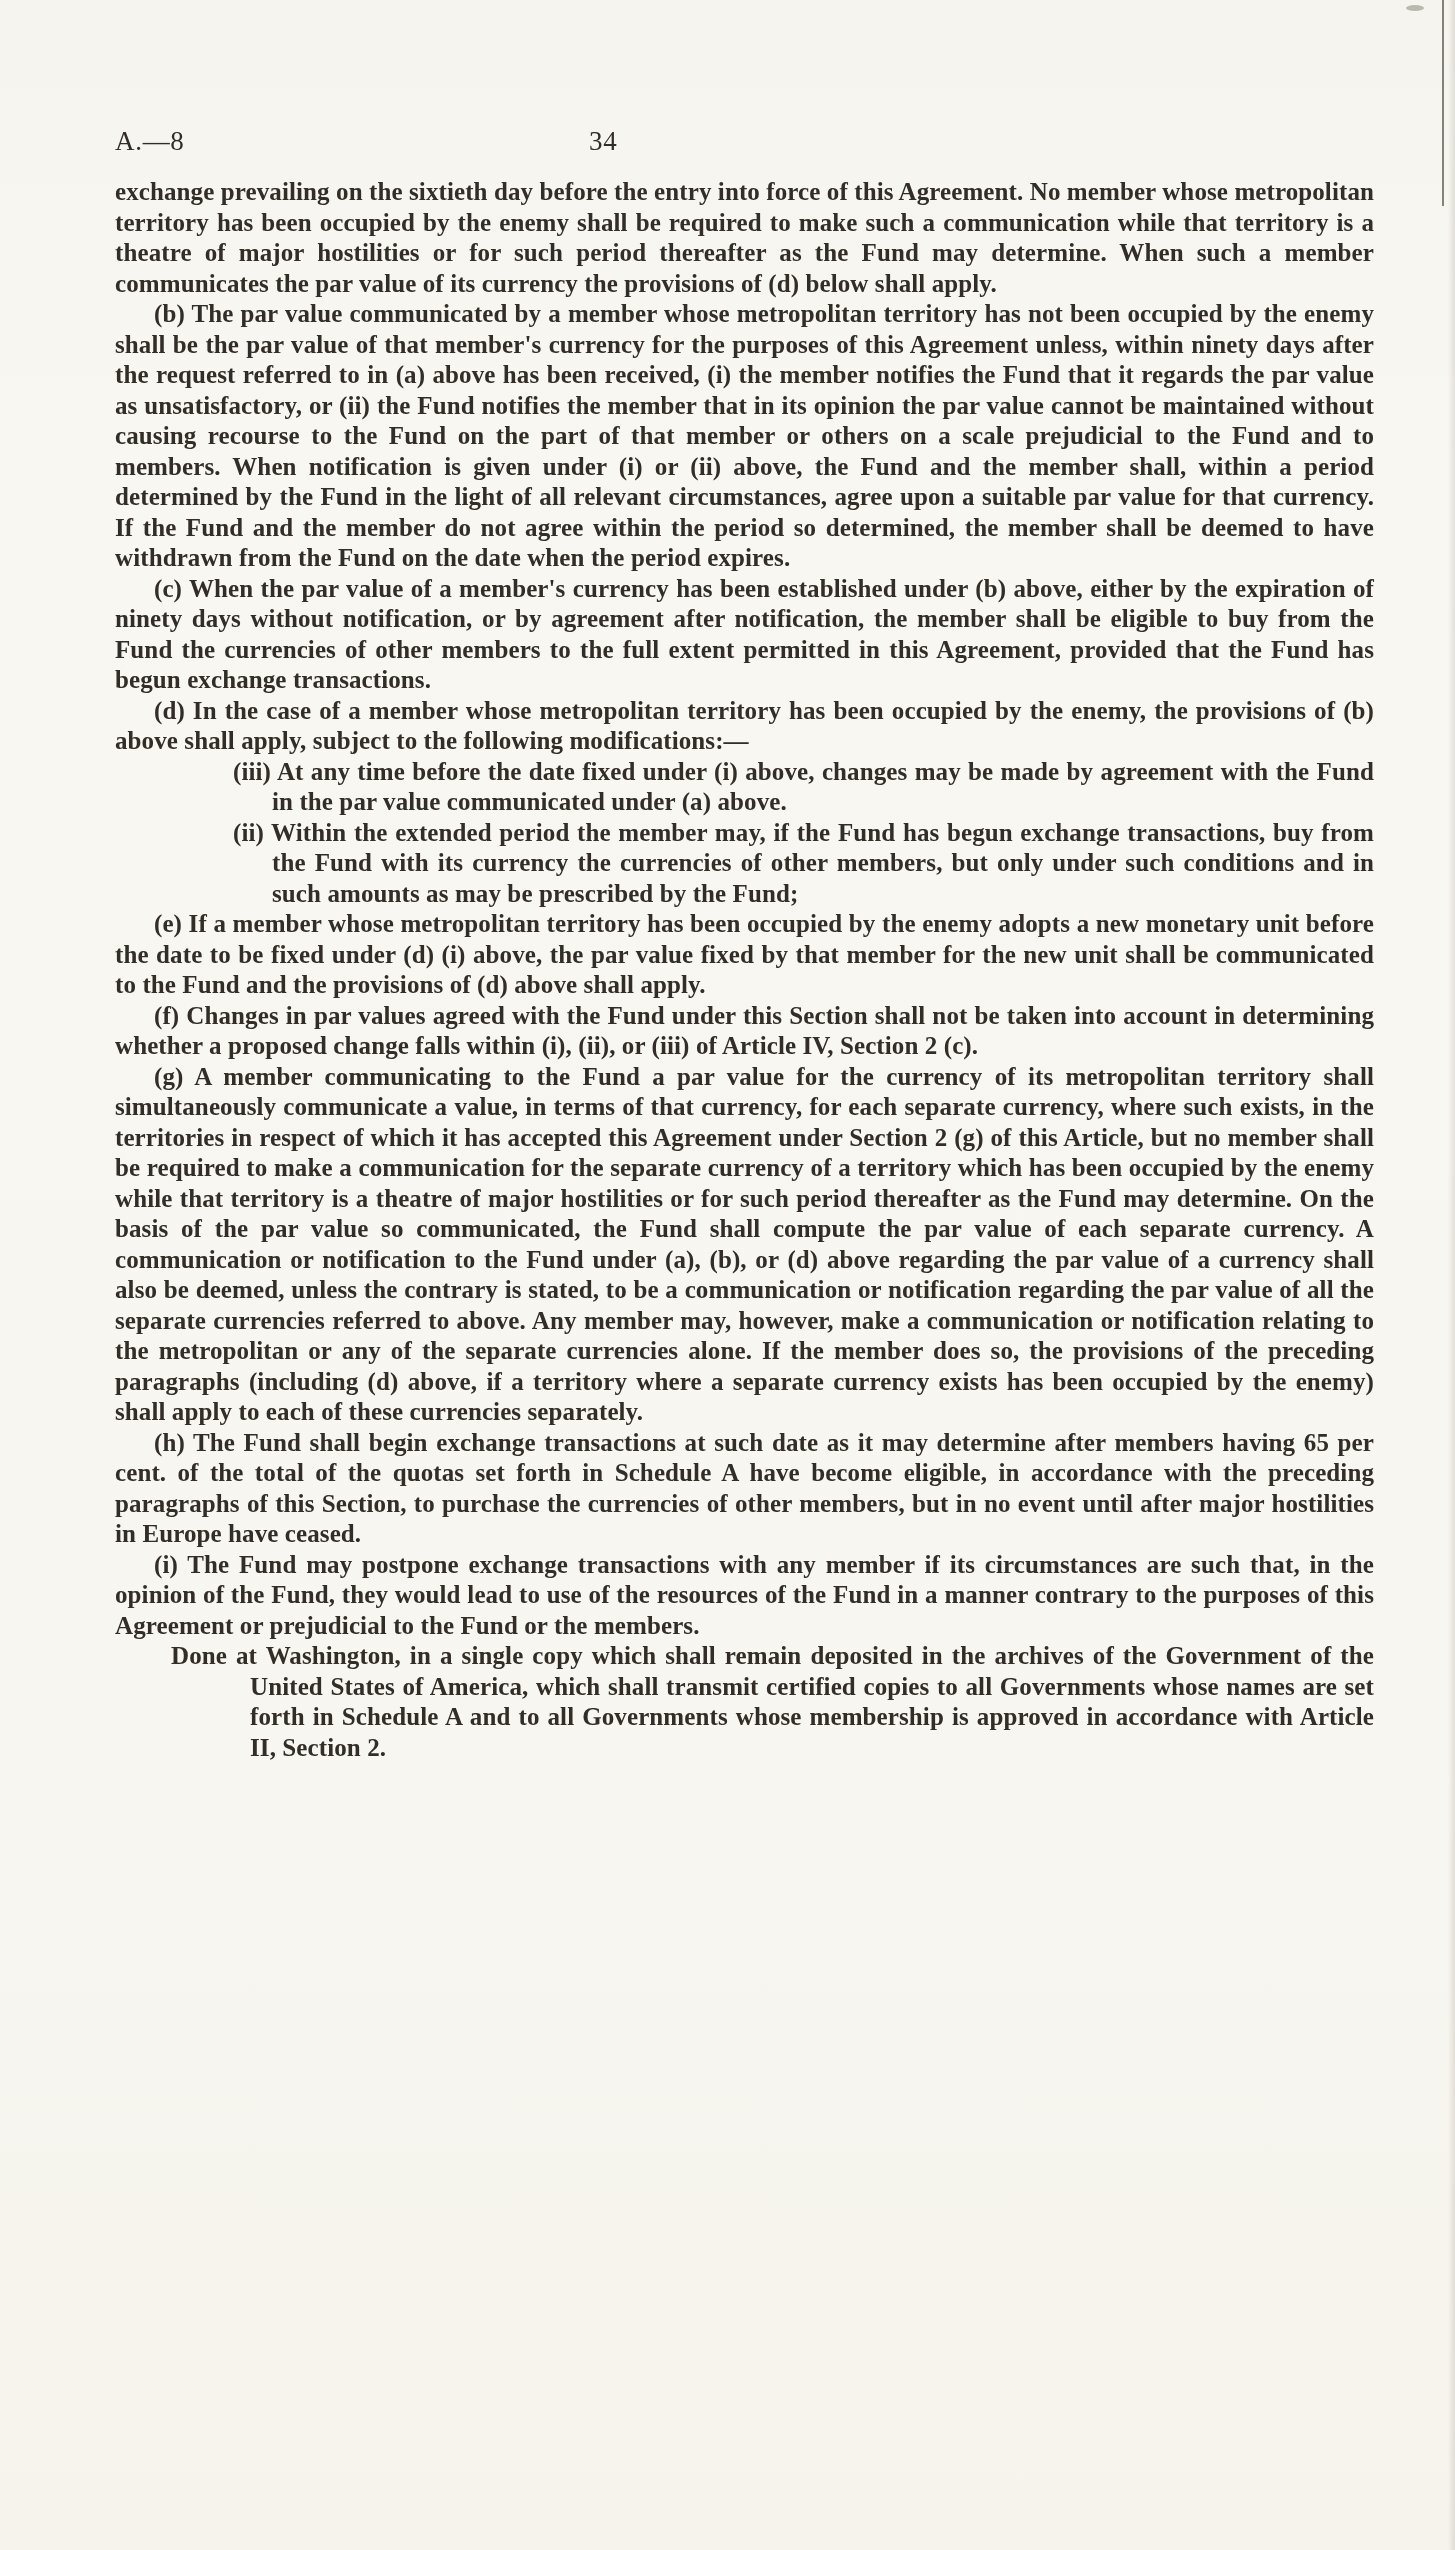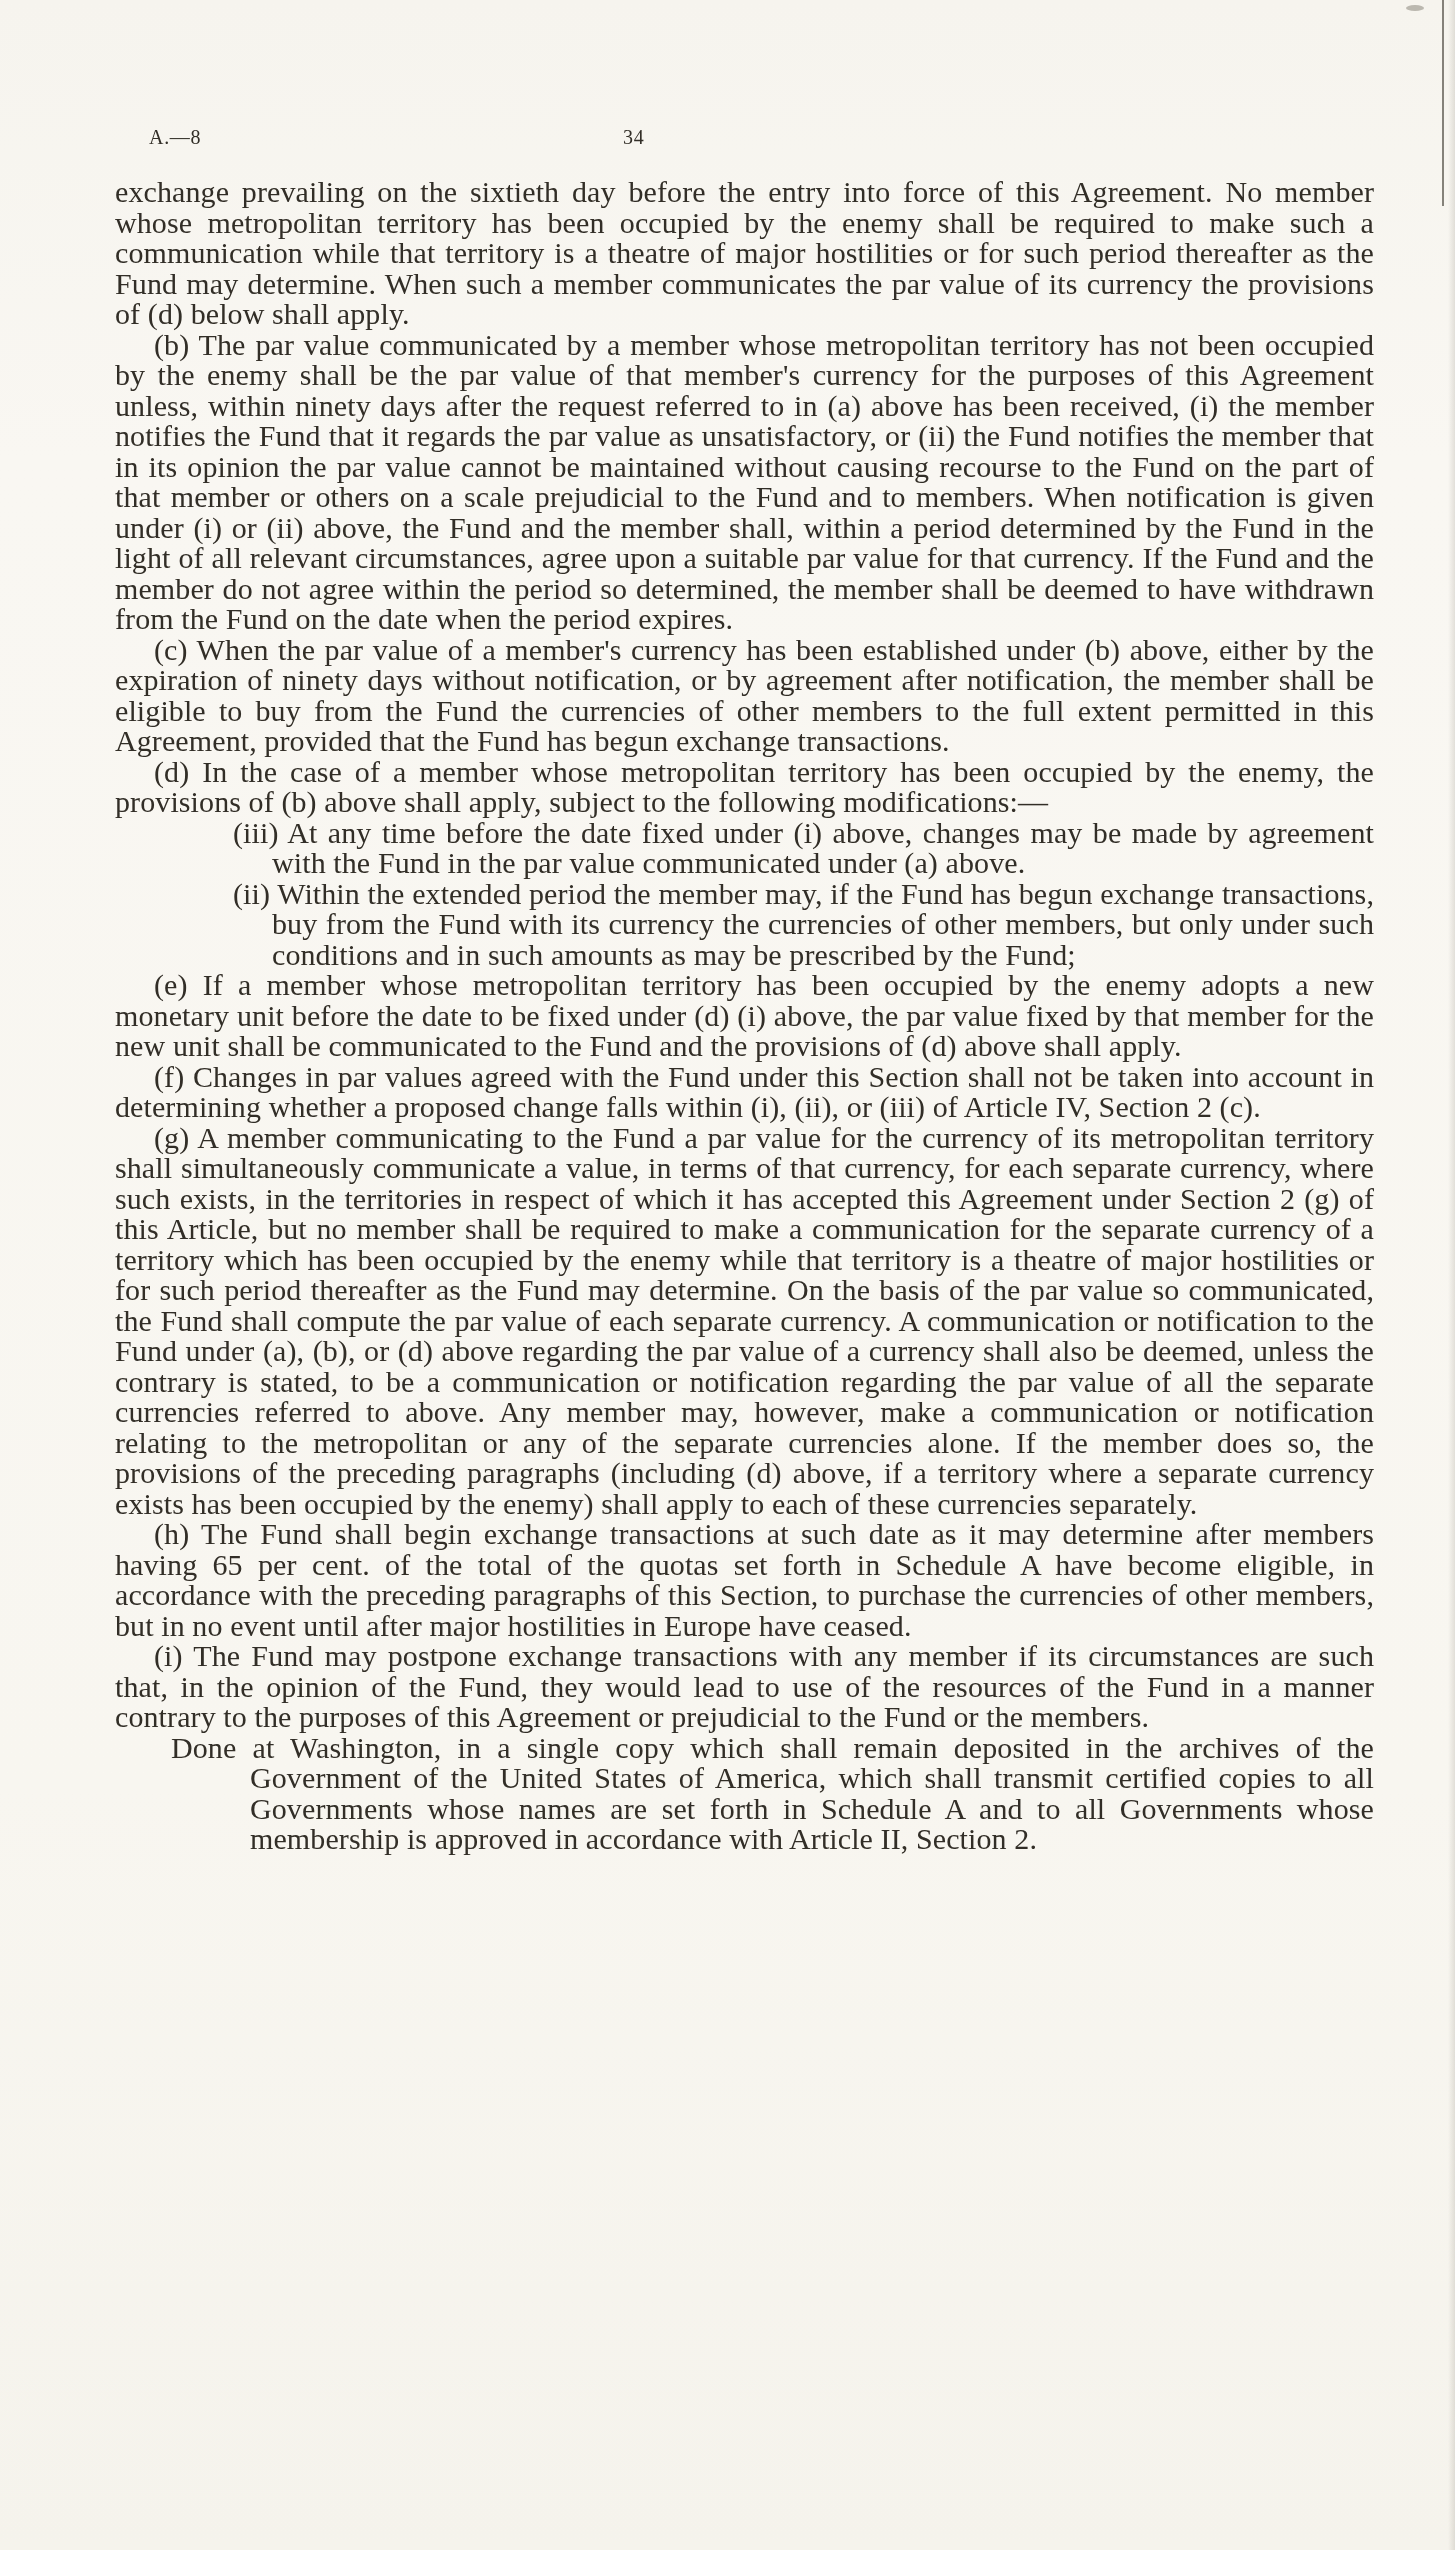--- a/index.html
+++ b/index.html
@@ -19,43 +19,43 @@
   .page {
     position: absolute;
     inset: 0;
   }
   .header {
     position: absolute;
     top: 126px;
     left: 115px;
     width: 1259px;
     height: 34px;
-    font-size: 20px;
+    font-size: 27px;
     letter-spacing: 0.7px;
-    margin-left: 34px;
   }
   .header .section-label {
     position: absolute;
     left: 0;
     top: 0;
   }
   .header .page-number {
     position: absolute;
     left: 474px;
     top: 0;
   }
   .doc-body {
     position: absolute;
     top: 177px;
     left: 115px;
     width: 1259px;
-    font-size: 30px;
+    font-size: 25px;
     line-height: 30.5px;
     text-align: justify;
     letter-spacing: 0.1px;
+    font-weight: bold;
   }
   .para {
     margin: 0;
     text-indent: 39px;
   }
   .para.no-indent {
     text-indent: 0;
   }
   .para.subitem {
     padding-left: 157px;

